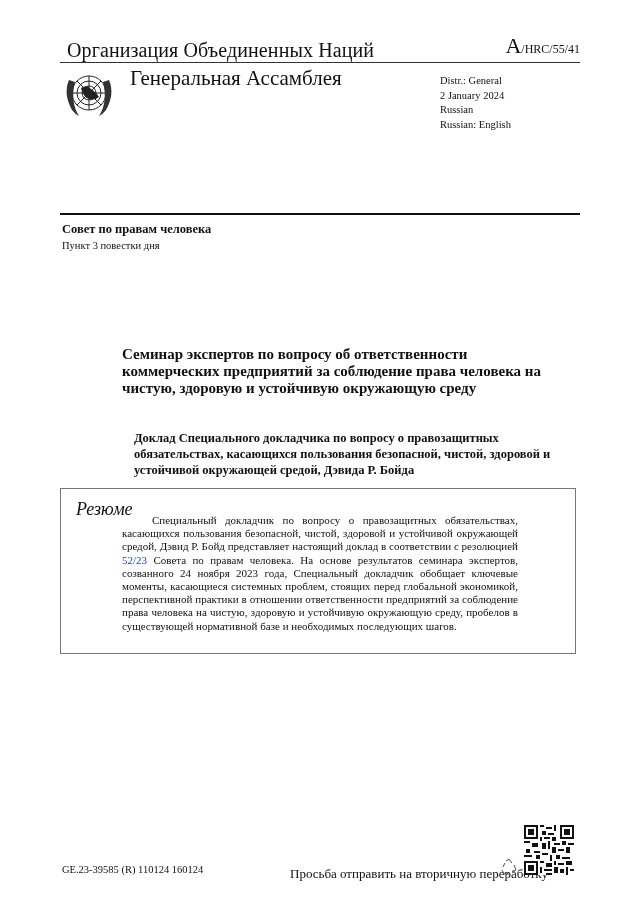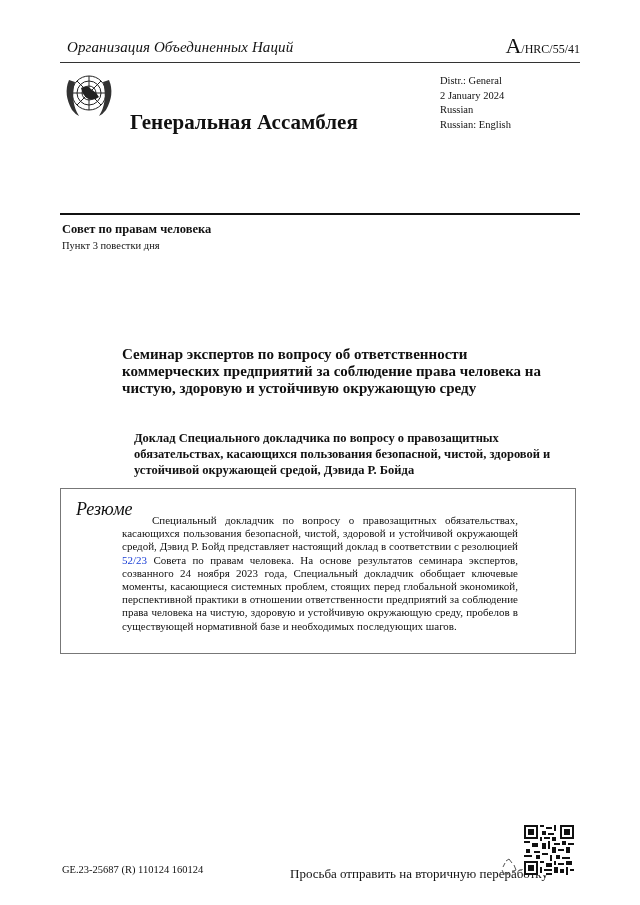--- a/index.html
+++ b/index.html
@@ -1,24 +1,24 @@
 <!DOCTYPE html>
 <html><head>
 <meta charset="utf-8">
 <style>
   html, body { margin: 0; padding: 0; background: #ffffff; }
   body { width: 640px; height: 905px; position: relative; overflow: hidden;
          font-family: "Liberation Serif", "DejaVu Serif", serif; color: #111; }
   .abs { position: absolute; }
-  .org { left: 67px; top: 39px; font-size: 15px; letter-spacing: 0.1px; font-style: italic; }
+  .org { left: 67px; top: 39px; font-size: 20px; letter-spacing: 0.1px; }
   .symbol { right: 60px; top: 37px; font-size: 12px; }
   .symbol .big { font-size: 22px; line-height: 18px; }
   .rule-top { left: 60px; top: 62px; width: 520px; height: 1px; background: #333; }
   .emblem { left: 61px; top: 66px; width: 56px; height: 56px; }
-  .title { left: 130px; top: 66px; font-size: 21px; font-weight: bold; margin-top: 44px; }
+  .title { left: 130px; top: 66px; font-size: 21px; font-weight: normal; }
   .distr { left: 400px; top: 74px; font-size: 10.5px; line-height: 14.5px; margin-left: 40px; }
   .rule-thick { left: 60px; top: 213px; width: 520px; height: 2px; background: #111; }
   .council { left: 62px; top: 222px; font-size: 12.5px; font-weight: bold; }
   .meta { left: 62px; top: 239px; font-size: 10.5px; line-height: 13.4px; width: 240px; }
   .meta .b { font-weight: bold; }
   .main-title { left: 122px; top: 346px; width: 420px; font-size: 15px; font-weight: bold; line-height: 17px; }
   .report-title { left: 122px; top: 430px; width: 420px; font-size: 12.5px; font-weight: bold; line-height: 16px; margin-left: 12px; }
   .summary-box { left: 60px; top: 488px; width: 516px; height: 166px; border: 1.5px solid #777; box-sizing: border-box; }
   .summary-heading { left: 76px; top: 499px; font-size: 18px; font-style: italic; }
   .summary-text { left: 122px; top: 514px; width: 396px; font-size: 11px; line-height: 13.2px; text-align: justify; text-indent: 30px; }
@@ -67,21 +67,21 @@
   <div>Пункт 3 повестки дня</div>
 </div>
 
 <div class="abs main-title">Семинар экспертов по вопросу об ответственности коммерческих предприятий за соблюдение права человека на чистую, здоровую и устойчивую окружающую среду</div>
 <div class="abs report-title">Доклад Специального докладчика по вопросу о правозащитных обязательствах, касающихся пользования безопасной, чистой, здоровой и устойчивой окружающей средой, Дэвида Р. Бойда</div>
 
 <div class="abs summary-box"></div>
 <div class="abs summary-heading">Резюме</div>
 <div class="abs summary-text"><span>Специальный докладчик по вопросу о правозащитных обязательствах, касающихся пользования безопасной, чистой, здоровой и устойчивой окружающей средой, Дэвид Р. Бойд представляет настоящий доклад в соответствии с резолюцией </span><a href="#">52/23</a><span> Совета по правам человека. На основе результатов семинара экспертов, созванного 24 ноября 2023 года, Специальный докладчик обобщает ключевые моменты, касающиеся системных проблем, стоящих перед глобальной экономикой, перспективной практики в отношении ответственности предприятий за соблюдение права человека на чистую, здоровую и устойчивую окружающую среду, пробелов в существующей нормативной базе и необходимых последующих шагов.</span></div>
 
-<div class="abs footer-code">GE.23-25687  (R)  110124  160124</div>
+<div class="abs footer-code">GE.23-39585  (R)  110124  160124</div>
 <div class="abs recycle-text">Просьба отправить на вторичную переработку</div>
 <svg class="abs recycle-icon" viewBox="0 0 20 20">
   <g fill="none" stroke="#555" stroke-width="1">
     <path d="M7 4 l3 -2 l3 4"></path>
       <path d="M15 8 l2 5 l-4 2"></path>
       <path d="M11 17 h-6 l-2 -4"></path>
     <path d="M4 10 l2 -4"></path>
       <path d="M16 14 l-3 0"></path>
       <path d="M9 17 l-2 -2"></path>
   </g>

